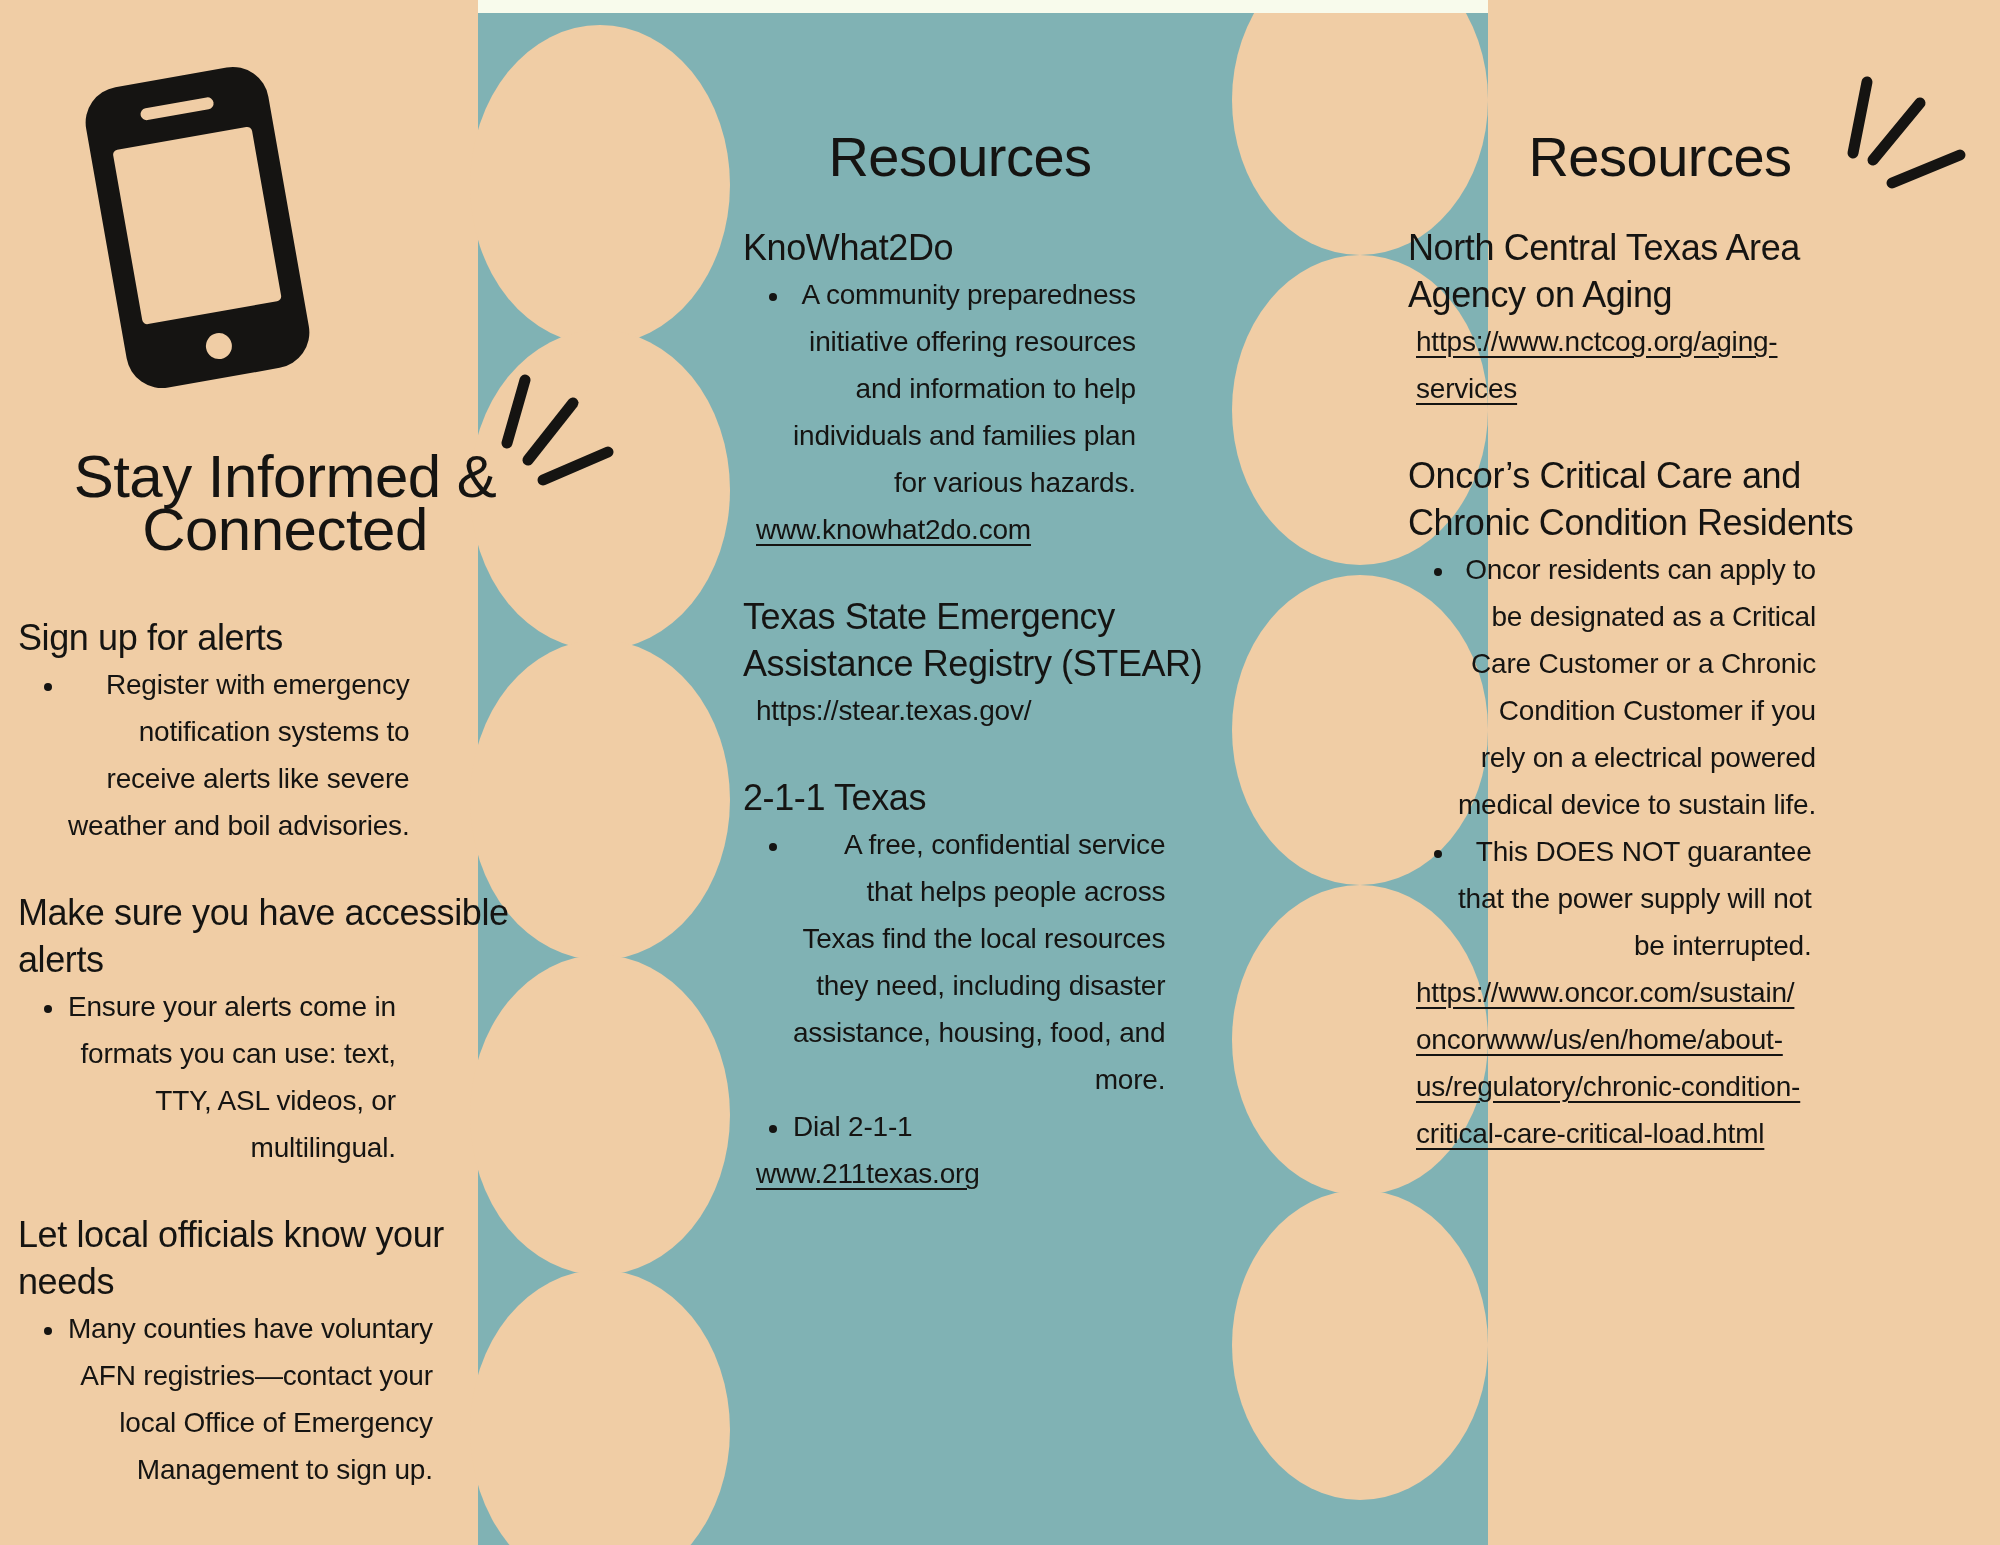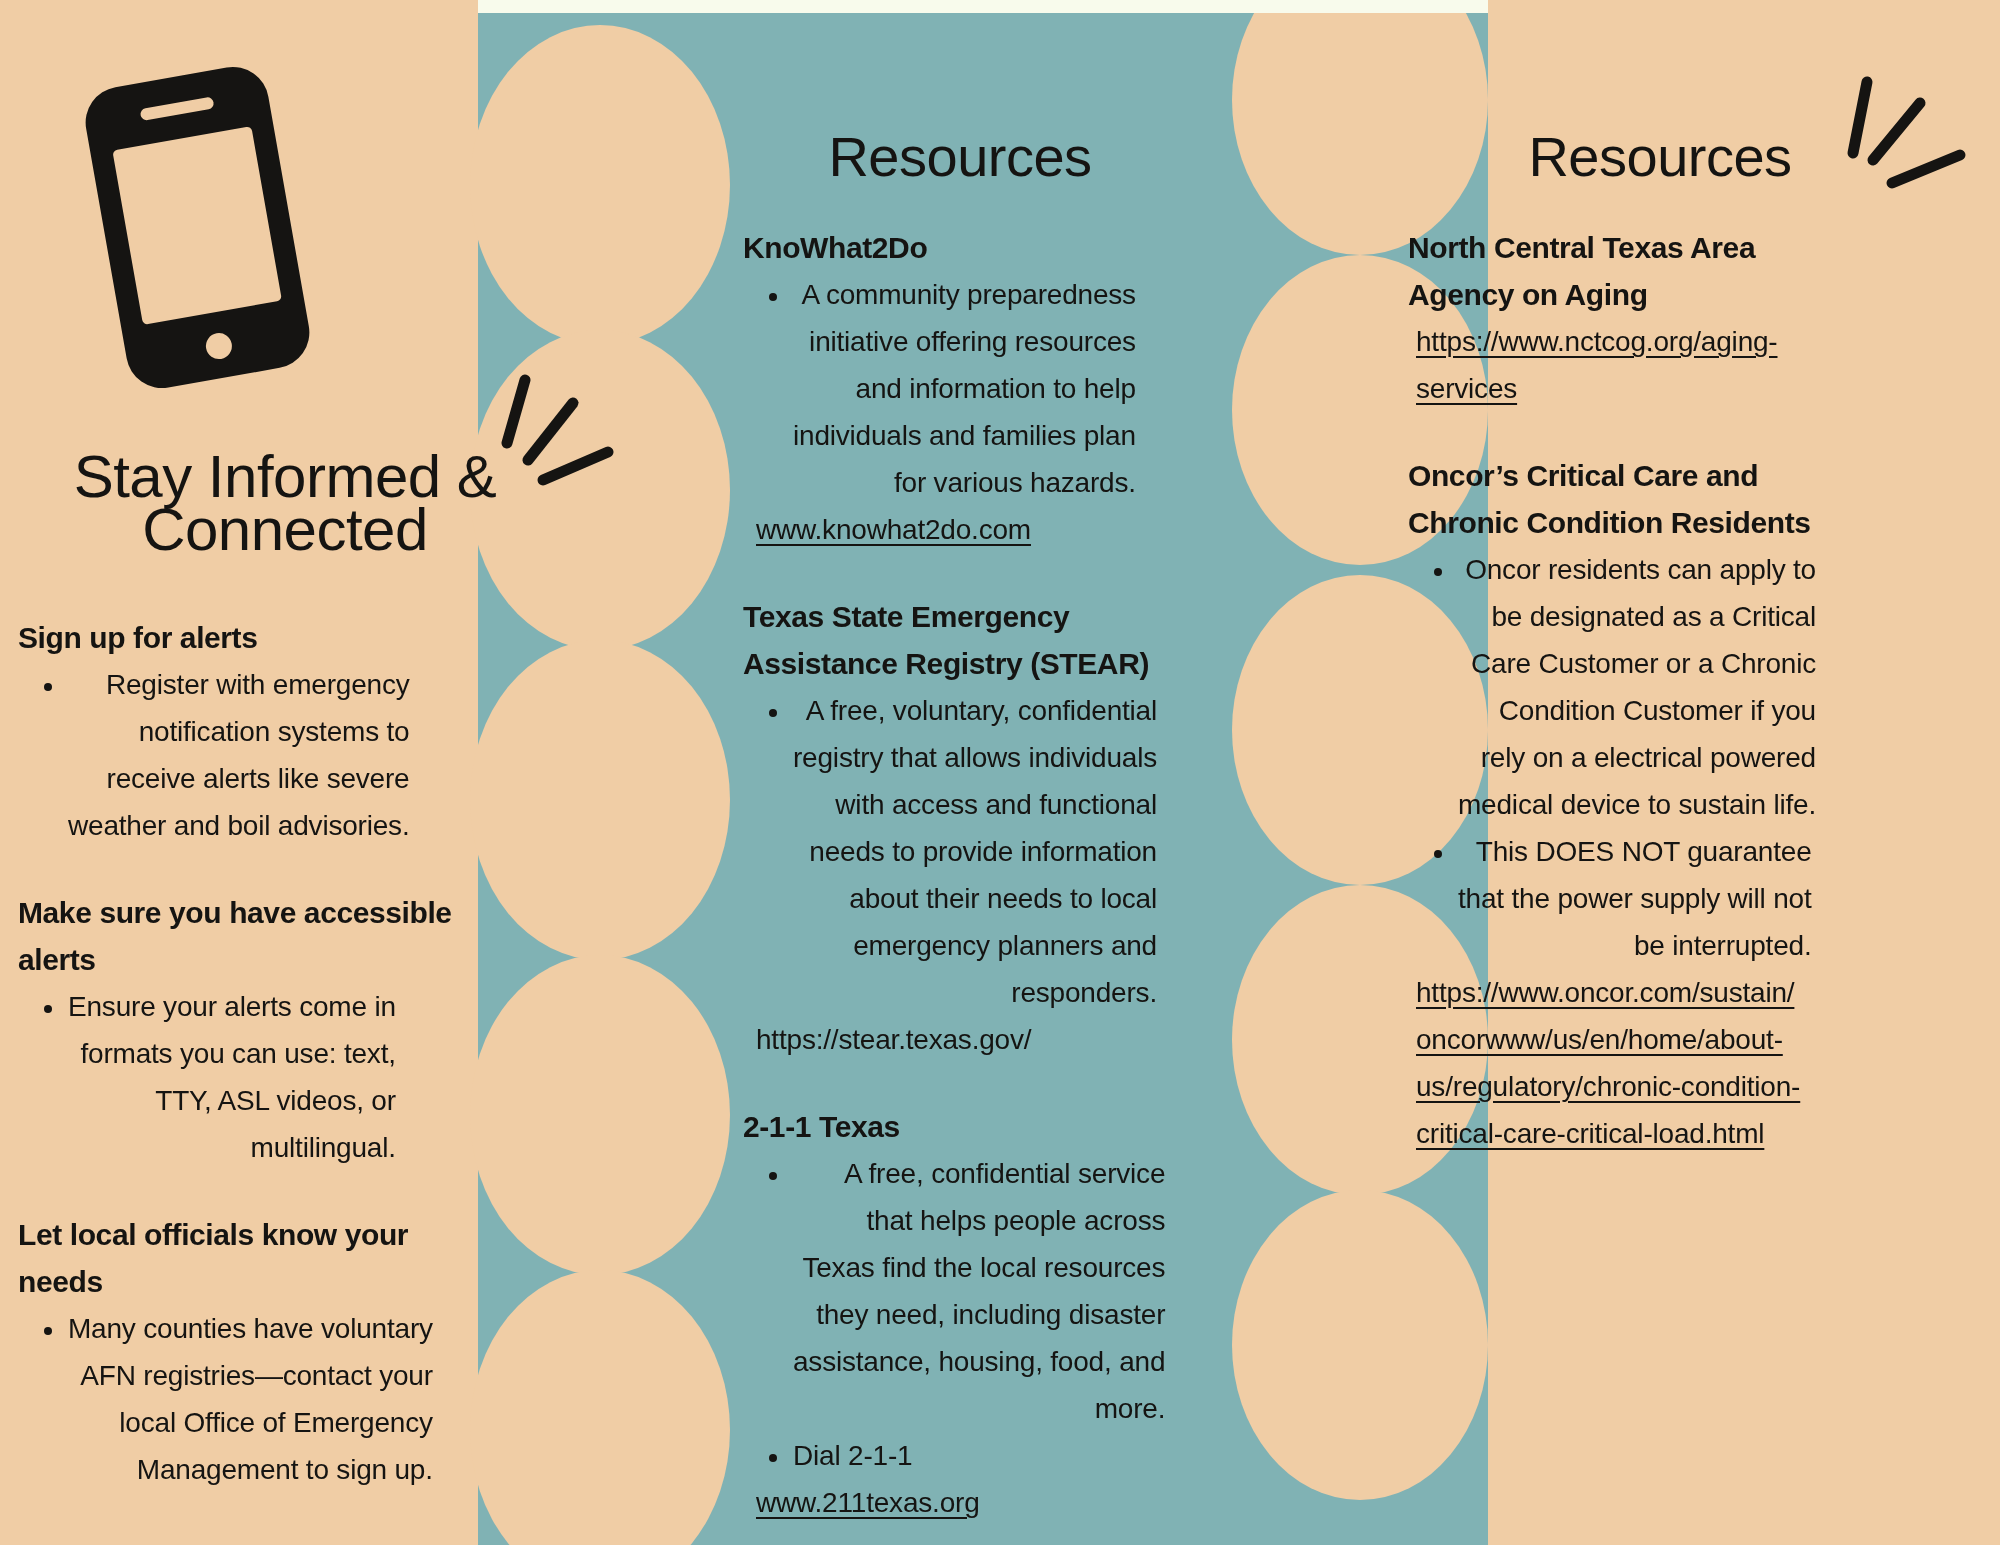--- a/index.html
+++ b/index.html
@@ -39,21 +39,21 @@
   .panel-heading.mid{left:760px;}
   .panel-heading.right{left:1460px;}
 
   
   .col{position:absolute;z-index:2;}
   .col.left{left:18px;top:614px;width:500px;}
   .col.mid{left:743px;top:224px;width:530px;}
   .col.right{left:1408px;top:224px;width:580px;}
 
   .section + .section{margin-top:40px;}
-  .sec-header{font-weight:bold;font-size:30px;letter-spacing:-0.4px;white-space:pre-line;}
+  .sec-header{font-weight:normal;font-size:36px;letter-spacing:-0.4px;white-space:pre-line;}
   .bullet{display:flex;align-items:flex-start;}
   .dot{width:8px;height:8px;border-radius:50%;background:var(--text);margin:22px 16px 0 26px;flex:none;}
   .btext{white-space:pre-line;text-align:right;}
   .link{white-space:pre-line;margin-left:8px;}
   .col.mid .link{padding-left:5px;}
   .link.u{text-decoration:underline;text-decoration-thickness:2px;text-underline-offset:5px;}
 
   
   .sparkle{position:absolute;z-index:2;}
   .sparkle line{stroke:var(--text);stroke-width:11;stroke-linecap:round;}
@@ -143,30 +143,20 @@
 initiative offering resources
 and information to help
 individuals and families plan
 for various hazards.</span>
     </div>
     <div class="link u">www.knowhat2do.com</div>
   </div>
   <div class="section">
     <div class="sec-header">Texas State Emergency
 Assistance Registry (STEAR)</div>
-    <div class="bullet">
-      <span class="dot"></span>
-      <span class="btext">A free, voluntary, confidential
-registry that allows individuals
-with access and functional
-needs to provide information
-about their needs to local
-emergency planners and
-responders.</span>
-    </div>
     <div class="link">https://stear.texas.gov/</div>
   </div>
   <div class="section">
     <div class="sec-header">2-1-1 Texas</div>
     <div class="bullet">
       <span class="dot"></span>
       <span class="btext">A free, confidential service
 that helps people across
 Texas find the local resources
 they need, including disaster

